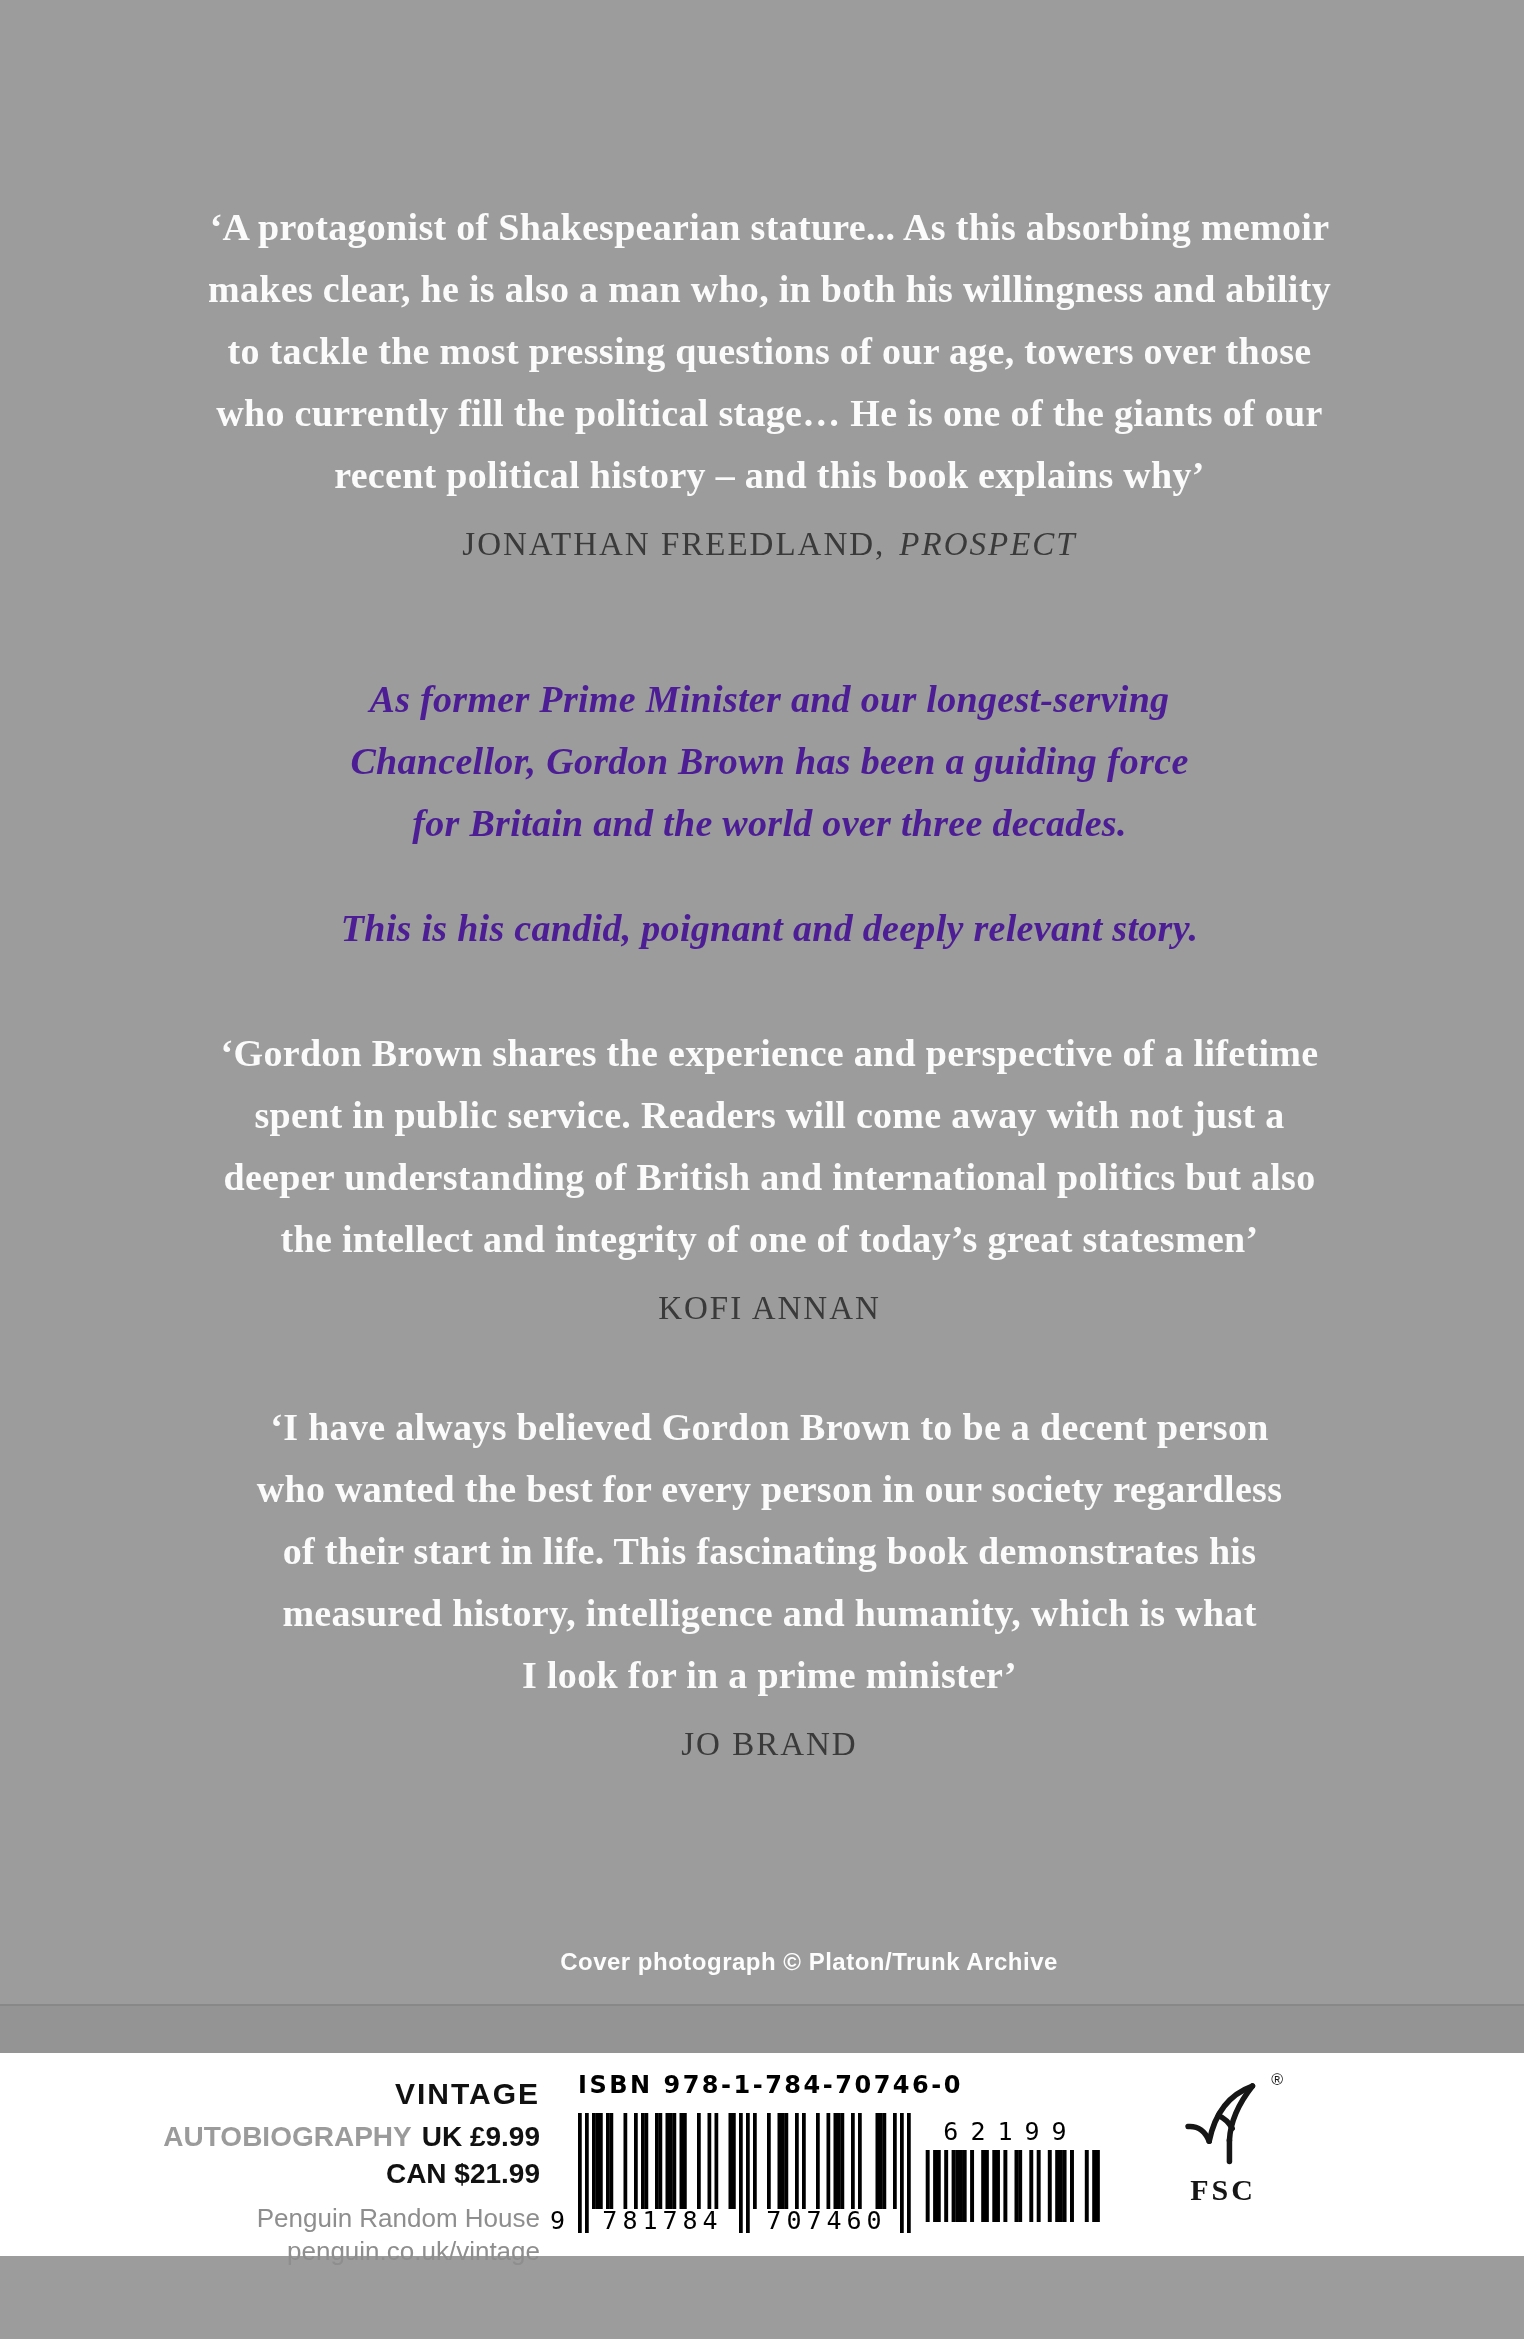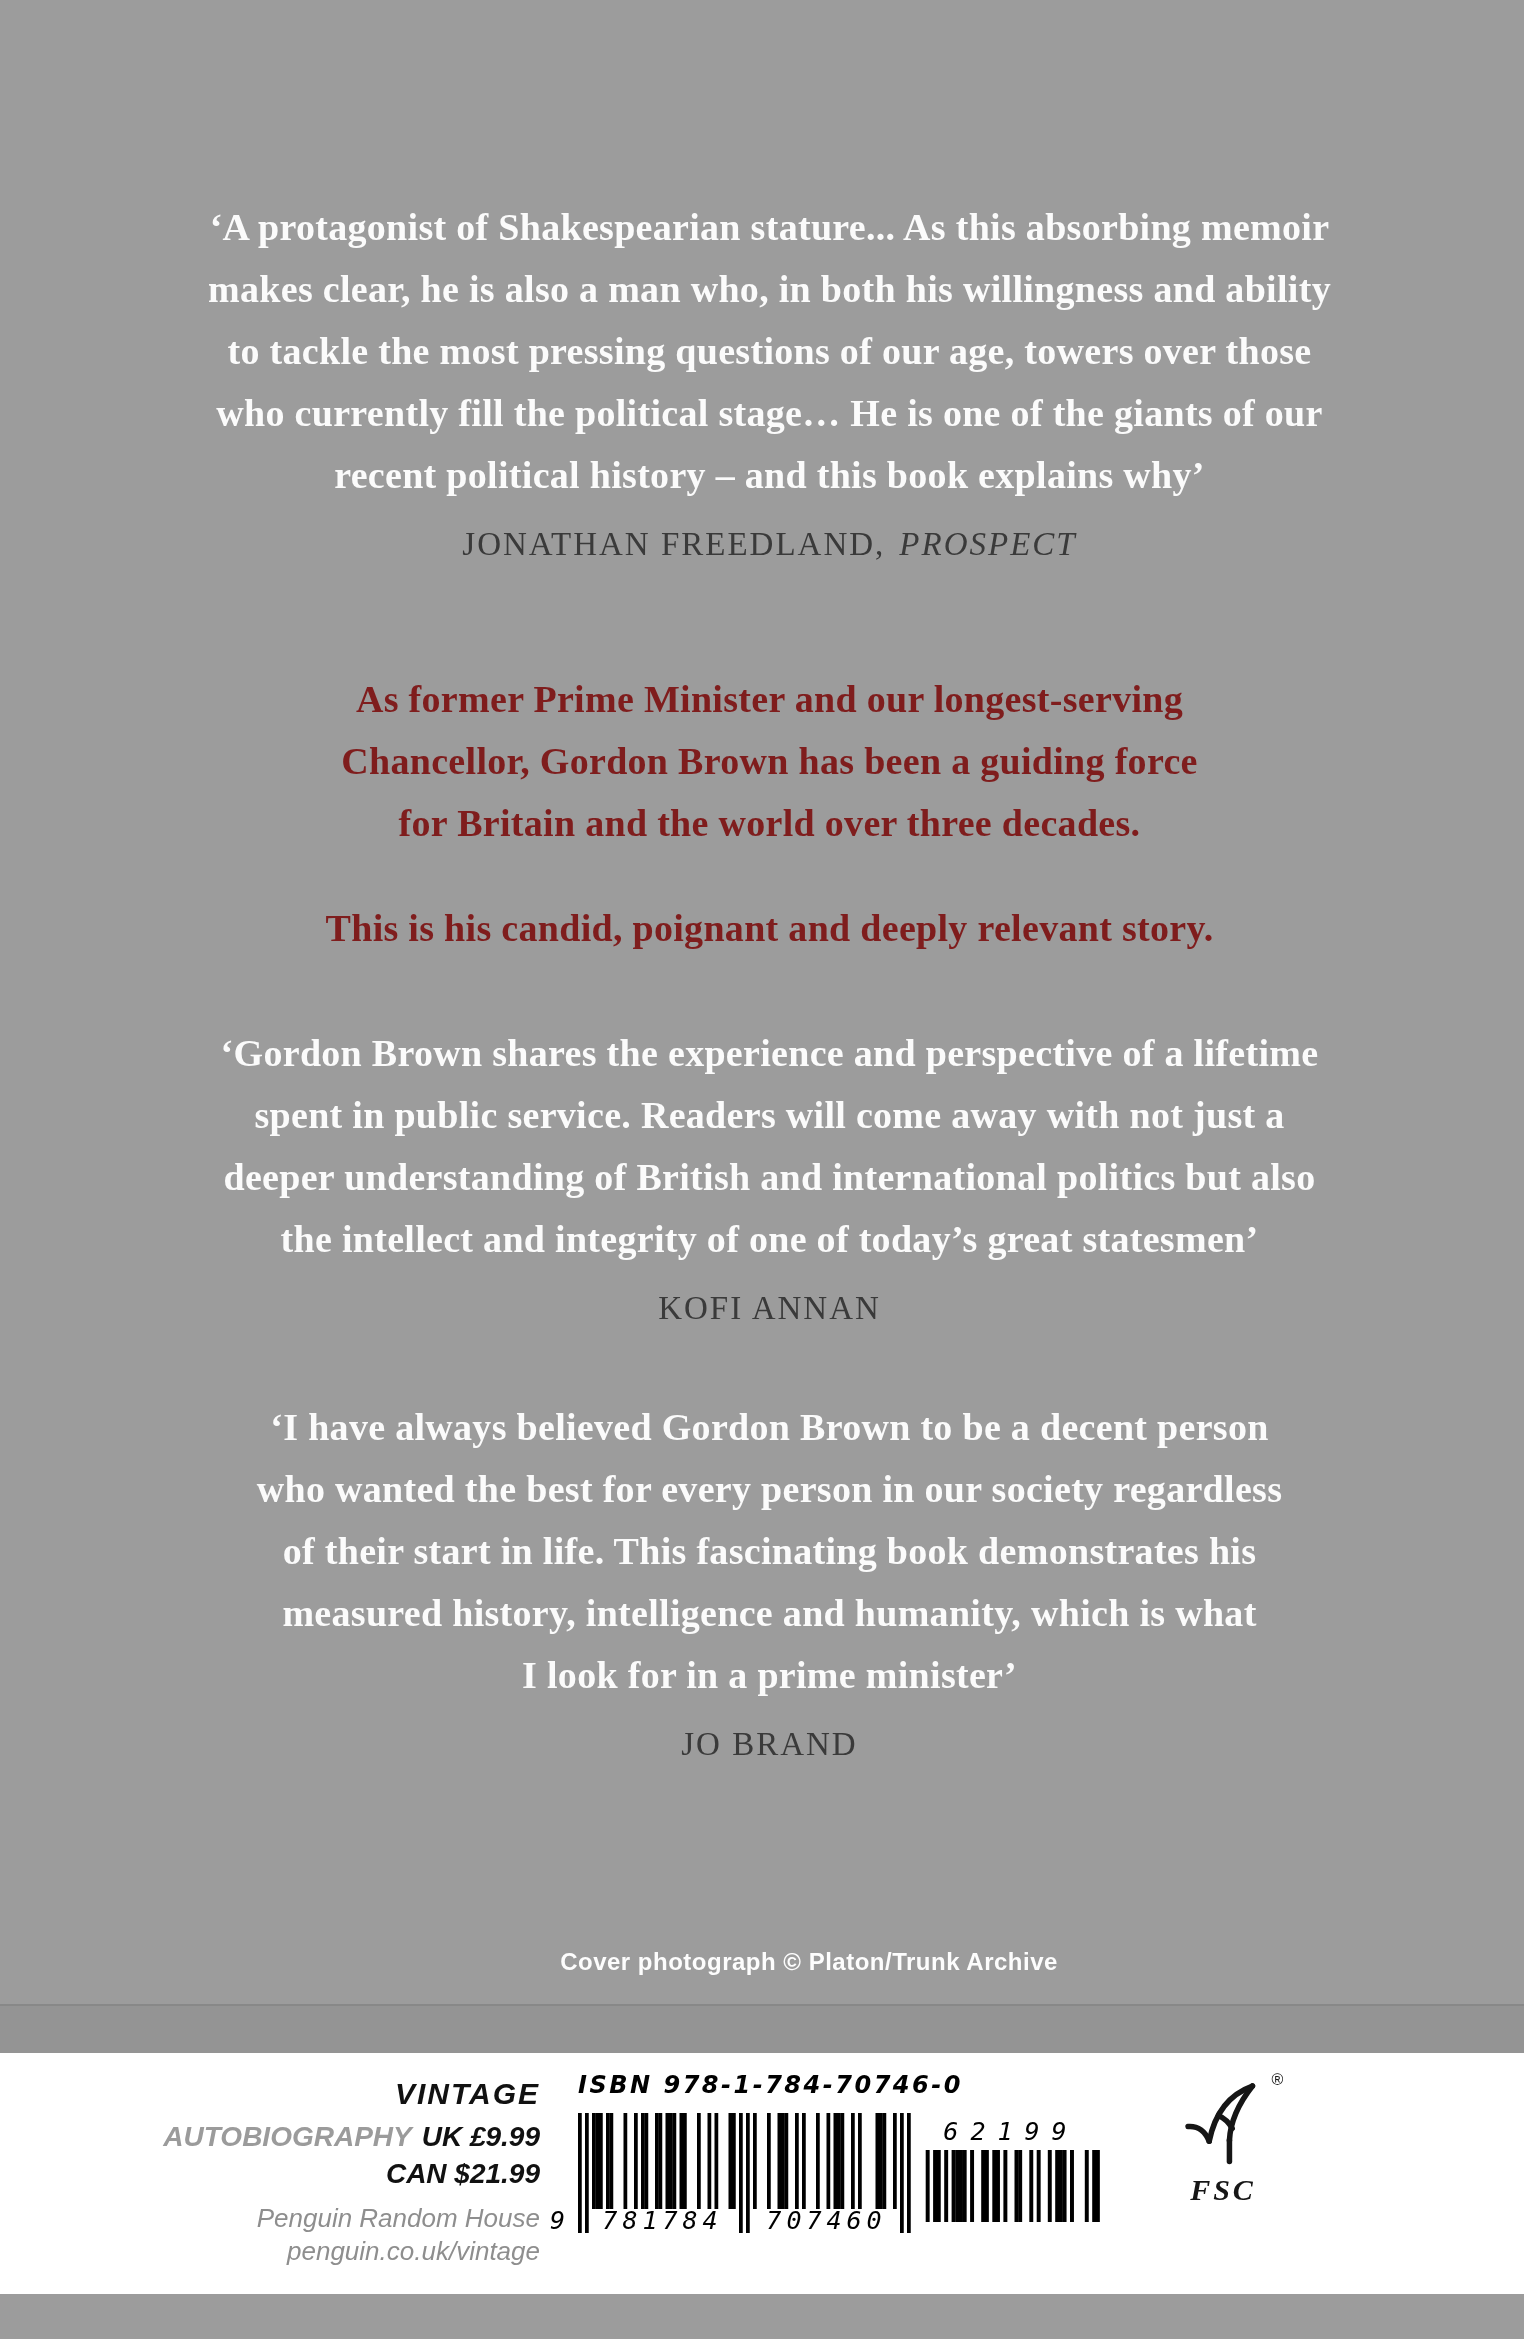--- a/index.html
+++ b/index.html
@@ -22,21 +22,21 @@
     padding-left: 15px;
   }
 
   .quote-line, .blurb-line {
     font-size: 38px;
     line-height: 62px;
     font-weight: bold;
     letter-spacing: 0.3px;
   }
   .white-text { color: #fbfbfb; }
-  .dark-text  { color: #7f1d1d; }
+  .dark-text  { color: #4c1d95; font-style: italic; }
 
   .attr {
     margin-top: 12px;
     font-size: 33px;
     line-height: 52px;
     font-weight: normal;
     letter-spacing: 2px;
     color: #3a3a3a;
   }
   .attr .src { font-style: italic; margin-left: 14px; }
@@ -56,24 +56,23 @@
     position: absolute;
     left: 0; width: 100%;
     top: 2004px; height: 49px;
     background: #949494;
     border-top: 2px solid #888888;
   }
 
   .band {
     position: absolute;
     left: 0; width: 100%;
-    top: 2053px; height: 241px;
+    top: 2053px; height: 203px;
     background: #ffffff;
     font-family: "Liberation Sans", sans-serif;
-    font-style: italic;
   }
 
   .info {
     position: absolute;
     left: 0; top: 24px;
     width: 540px;
     text-align: right;
     color: #111;
   }
   .imprint   { font-size: 30px; font-weight: bold; letter-spacing: 2px; margin-bottom: 10px; }

